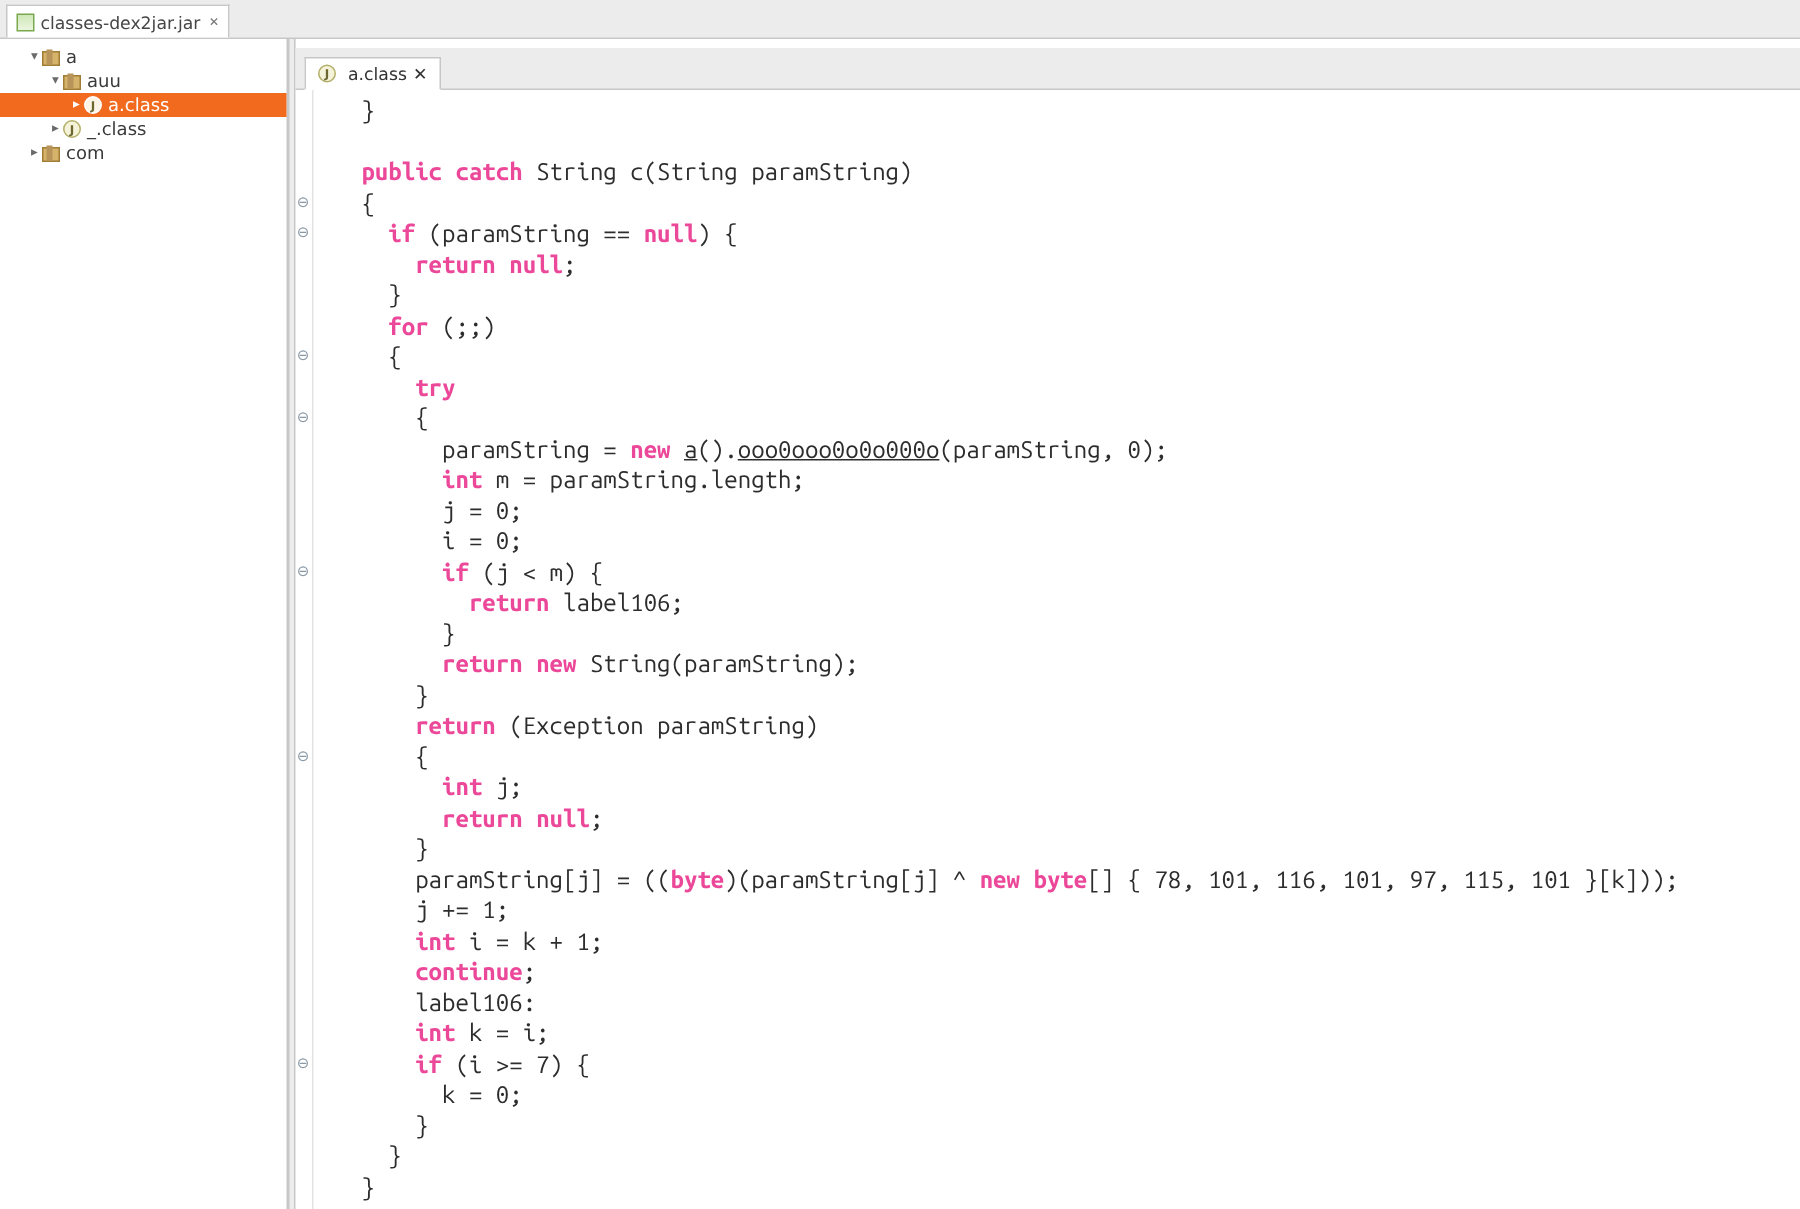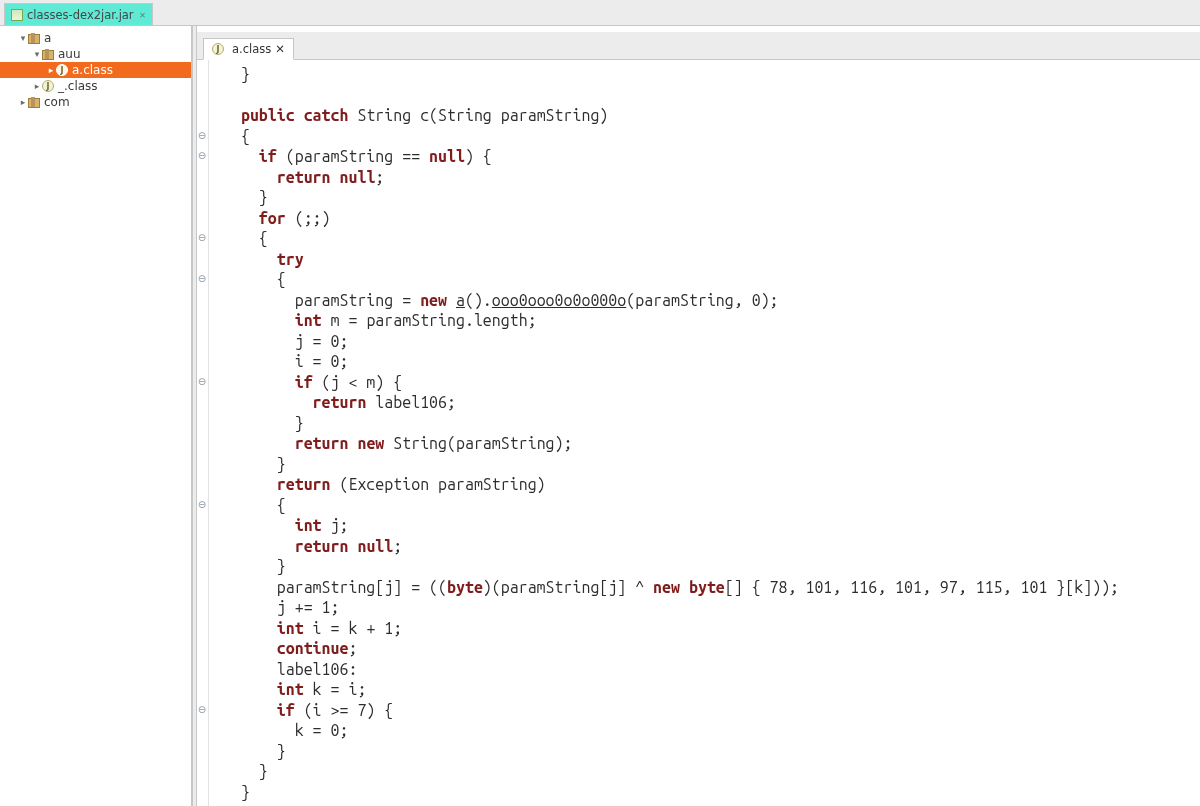--- a/index.html
+++ b/index.html
@@ -17,21 +17,21 @@
     height: 26px;
     background: #ececec;
     border-bottom: 1px solid #c7c7c7;
     display: flex;
     align-items: flex-end;
     padding-left: 4px;
   }
   .top-tab {
     display: flex; align-items: center;
     height: 22px;
-    background: #5eead4;
+    background: #ffffff;
     border: 1px solid #c7c7c7;
     border-bottom: none;
     padding: 0 6px;
     gap: 4px;
     font-size: 11.5px;
     color: #464646;
   }
   .top-tab .close { font-family: monospace; font-size: 10px; color:#777; padding-left:2px;}
   .jar-icon {
     width: 12px; height: 12px;
@@ -171,21 +171,21 @@
   }
   pre.code {
     margin:0;
     padding: 4px 0 0 14px;
     font-family: "Ubuntu Mono","DejaVu Sans Mono","Menlo","Consolas",monospace;
     font-size: 16px;
     line-height: 20.5px;
     white-space: pre;
     color:#2d2d2d;
   }
-  .kw { color:#7f1d1d; font-weight:bold; }
+  .kw { color:#ec4899; font-weight:bold; }
   .und { text-decoration: underline; }
 
   
   .thin-splitter{
     width:5px;
     background:#ececec;
     border-left:1px solid #c7c7c7;
     border-right:1px solid #c7c7c7;
   }
 </style>

